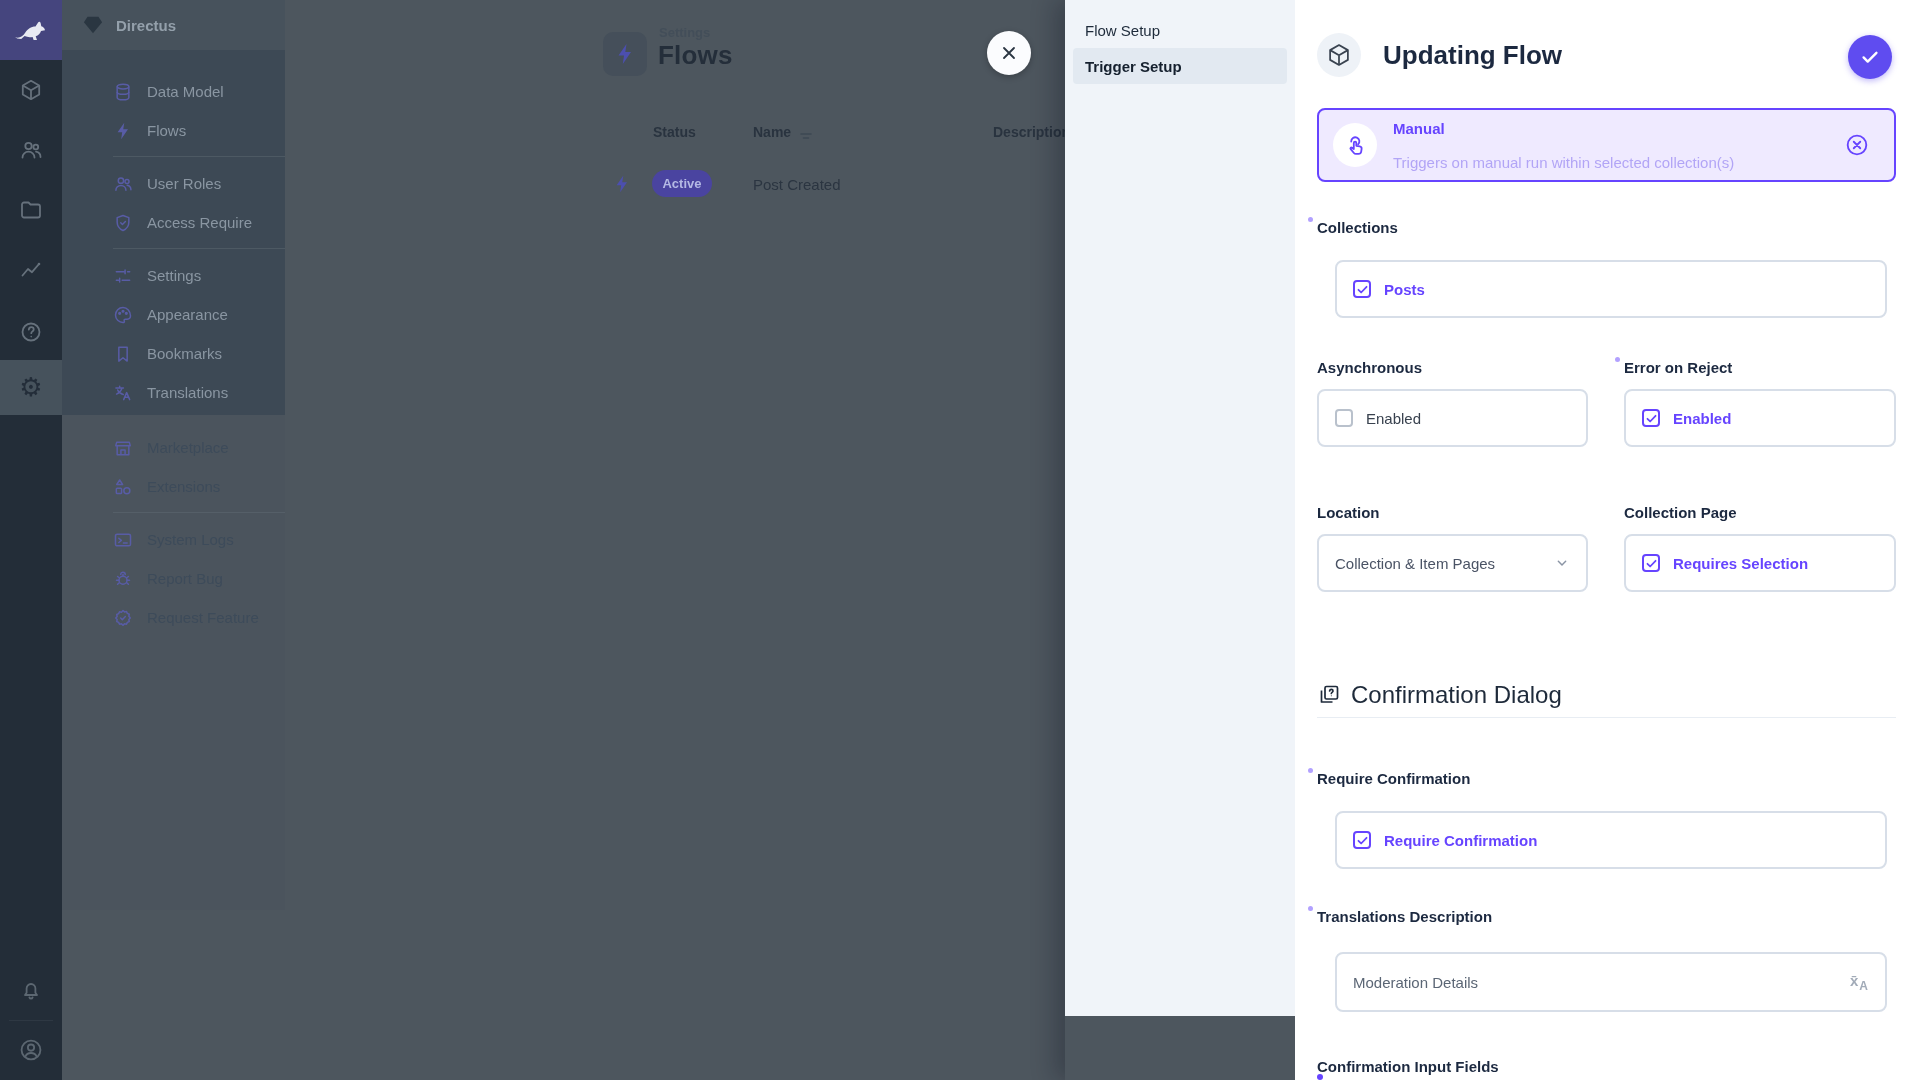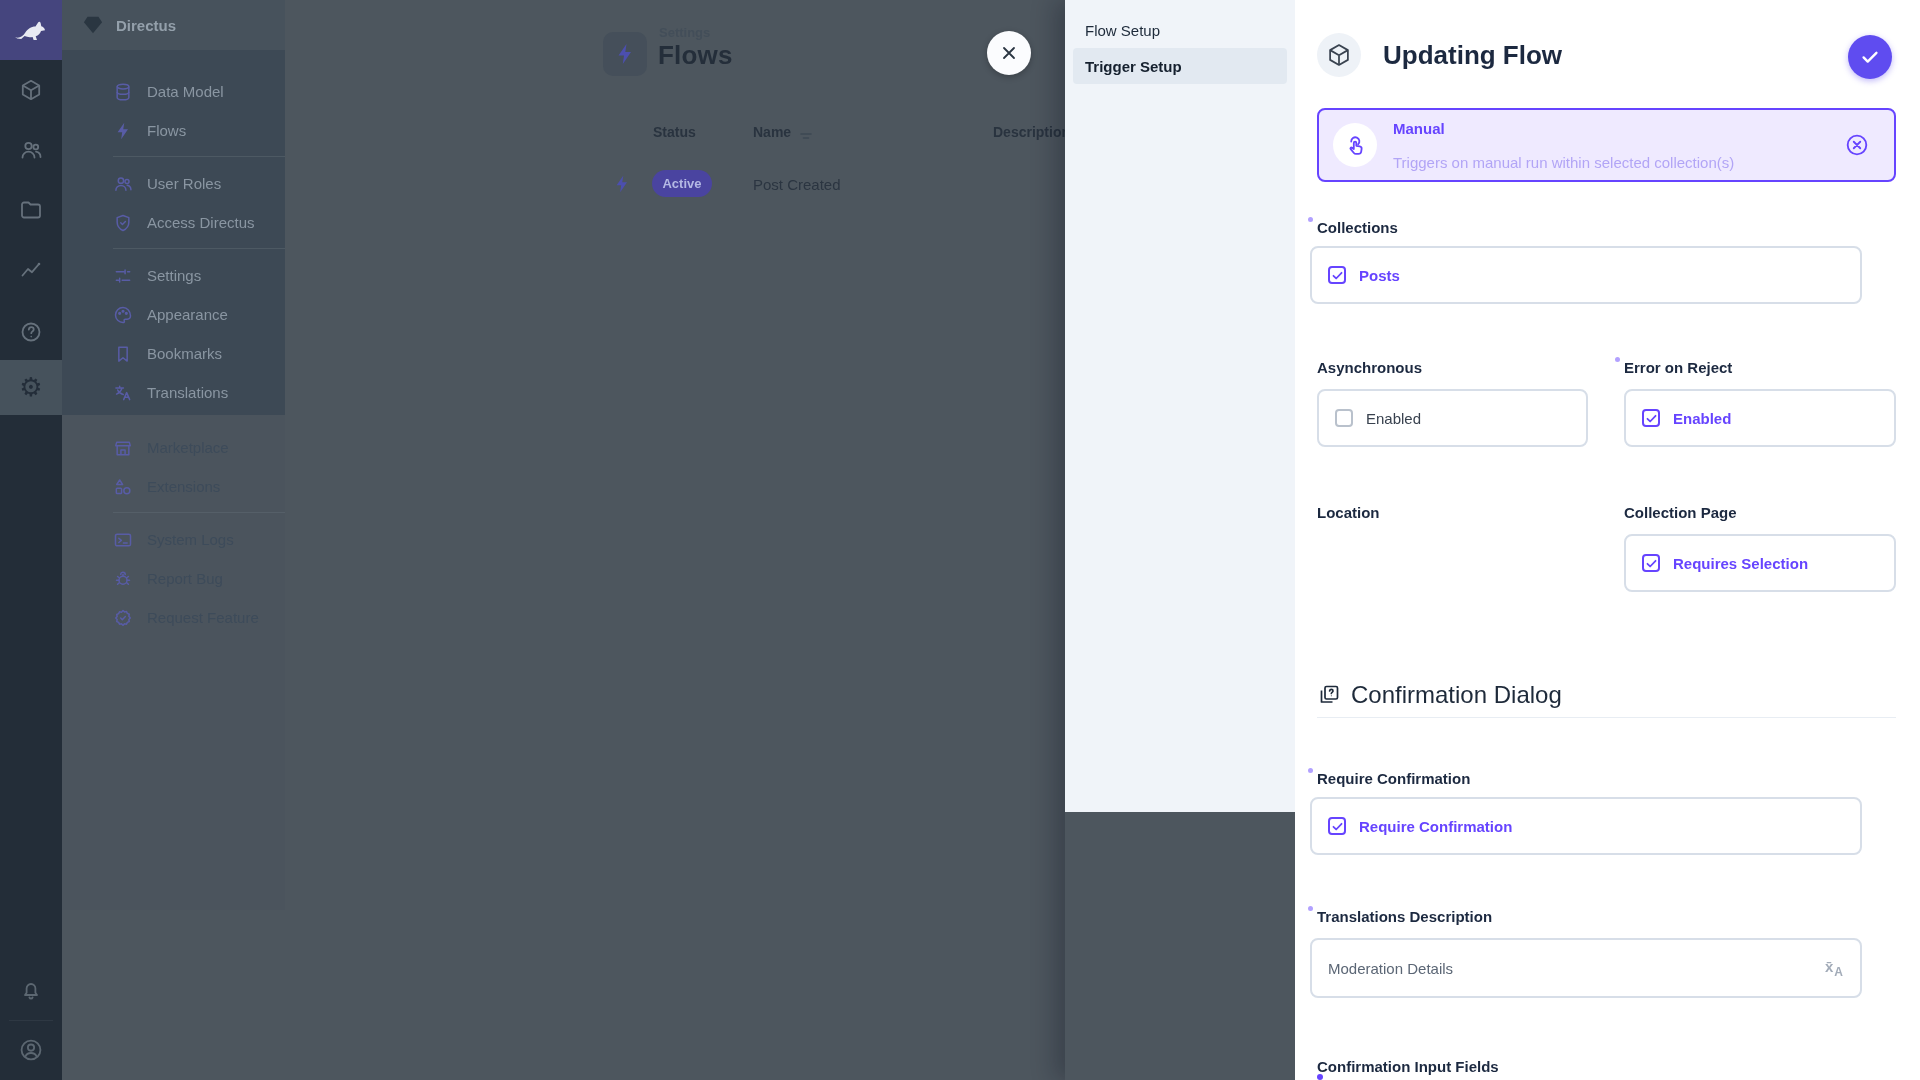--- a/index.html
+++ b/index.html
@@ -37,21 +37,21 @@
   .th{position:absolute;top:124px;font-size:14px;font-weight:700;color:#29333f;}
   .sort-glyph{position:absolute;left:514px;top:130px;color:#3c4853;}
   .row-bolt{position:absolute;left:327px;top:174px;color:#4c4fae;}
   .status-pill{position:absolute;left:367px;top:170px;width:60px;height:27px;border-radius:14px;background:#4a44a0;display:flex;align-items:center;justify-content:center;font-size:13px;font-weight:600;color:#b4b9e4;}
   .row-name{position:absolute;left:468px;top:176px;font-size:15px;color:#2b3541;}
 
   .close-btn{position:absolute;left:987px;top:31px;width:44px;height:44px;border-radius:50%;background:#fbfcfe;display:flex;align-items:center;justify-content:center;color:#2a3542;box-shadow:0 2px 6px rgba(0,0,0,.25);}
 
   
   .drawer{position:absolute;left:1065px;top:0;width:855px;height:1080px;box-shadow:-10px 0 22px rgba(10,16,28,.28);}
-  .drawer-nav{position:absolute;left:0;top:0;width:230px;height:812px;background:#f0f4f9;padding-top:12px;}
+  .drawer-nav{position:absolute;left:0;top:0;width:230px;height:1016px;background:#f0f4f9;padding-top:12px;}
   .dnav-item{margin:0 8px;height:36px;display:flex;align-items:center;padding-left:12px;border-radius:4px;font-size:15px;font-weight:500;color:#1d2a3a;}
   .dnav-item.active{background:#e2e9f1;font-weight:700;color:#15202e;}
   .drawer-main{position:absolute;left:230px;top:0;width:625px;height:1080px;background:#ffffff;}
   .dc{position:absolute;left:22px;width:579px;}
 
   .d-header{top:0;height:88px;display:flex;align-items:center;gap:22px;padding-top:22px;}
   .hdr-iconcircle{width:44px;height:44px;border-radius:50%;background:#eef2f7;display:flex;align-items:center;justify-content:center;color:#3a4350;}
   .d-title{font-size:26px;font-weight:700;color:#1c2940;}
   .save-btn{position:absolute;right:28px;top:35px;width:44px;height:44px;border-radius:50%;background:#5f4cf0;display:flex;align-items:center;justify-content:center;color:#fff;box-shadow:0 2px 6px rgba(95,76,240,.4);}
 
@@ -60,21 +60,21 @@
   .tc-texts{flex:1;}
   .tc-title{font-size:15px;font-weight:700;color:#6644ff;margin-bottom:17px;}
   .tc-sub{font-size:15px;color:#b2a5f6;}
   .tc-cancel{color:#6644ff;}
 
   .flabel{position:absolute;font-size:15px;font-weight:700;color:#1c2940;}
   .flabel .req-dot{position:absolute;left:-9px;top:-2px;width:5px;height:5px;border-radius:50%;background:rgba(102,68,255,.5);}
   .col-l{left:22px;}
   .col-r{left:329px;}
   .field{position:absolute;height:58px;border:2px solid #d7dee8;border-radius:8px;background:#fff;display:flex;align-items:center;gap:13px;padding:0 16px;}
-  .w-full{left:15px;width:552px;}
+  .w-full{left:40px;width:552px;margin-top:14px;}
   .w-half-l{left:22px;width:271px;}
   .w-half-r{left:329px;width:272px;}
   .cbox{width:18px;height:18px;border-radius:4px;border:2px solid #b9c1cc;background:#fff;flex:0 0 18px;display:flex;align-items:center;justify-content:center;}
   .cbox.checked{border-color:#6644ff;color:#6644ff;}
   .cb-label{font-size:15px;font-weight:600;color:#6644ff;}
   .cb-label.off{color:#39424f;font-weight:500;}
   .sel-value{font-size:15px;color:#4a5365;flex:1;}
   .chev{color:#8b95a5;}
   .input-value{font-size:15px;color:#5b6675;flex:1;}
   .xlate{color:#a2abb8;font-size:15px;font-weight:600;letter-spacing:1px;}
@@ -182,21 +182,21 @@
               <circle cx="16.8" cy="9" r="2.4"></circle>
               <path d="M17 13.6c2.6.4 4.5 2.6 4.5 5.4"></path>
             </svg>
           <span class="lbl-up">User Roles</span>
         </div>
         <div class="nav-item">
           <svg class="nav-icon" viewBox="0 0 24 24" fill="none" stroke="currentColor" stroke-width="1.8" stroke-linejoin="round">
               <path d="M12 3l7 2.5V11c0 4.5-3 8-7 10-4-2-7-5.5-7-10V5.5L12 3z"></path>
               <path d="M9.3 11.8l2 2 3.6-3.6" stroke-linecap="round"></path>
             </svg>
-          <span class="lbl-up">Access Directus</span>
+          <span class="lbl-up">Access Require</span>
         </div>
         <div class="nav-divider"></div>
         <div class="nav-item">
           <svg class="nav-icon" viewBox="0 0 24 24" fill="none" stroke="currentColor" stroke-width="1.8" stroke-linecap="round">
               <path d="M4 7h9M17.5 7H20M4 17h2.5M11 17h9M14.5 4.8v4.4M8 14.8v4.4"></path>
             </svg>
           <span class="lbl-up">Settings</span>
         </div>
         <div class="nav-item">
           <svg class="nav-icon" viewBox="0 0 24 24" fill="none" stroke="currentColor" stroke-width="1.8">
@@ -361,20 +361,28 @@
         <div class="cbox checked">
           <svg width="13" height="13" viewBox="0 0 24 24" fill="none" stroke="currentColor" stroke-width="3.2" stroke-linecap="round" stroke-linejoin="round">
               <path d="M4.5 12.5l5 5L19.5 7"></path>
             </svg>
         </div>
         <span class="cb-label">Enabled</span>
       </div>
 
       <div class="flabel col-l" style="top:504px"><span>Location</span></div>
       <div class="flabel col-r" style="top:504px"><span>Collection Page</span></div>
+      <div class="field w-half-l" style="top:534px">
+        <span class="sel-value">Collection &amp; Item Pages</span>
+        <span class="chev">
+          <svg width="16" height="16" viewBox="0 0 24 24" fill="none" stroke="currentColor" stroke-width="2.2" stroke-linecap="round" stroke-linejoin="round">
+              <path d="M6.5 9.5l5.5 5.5 5.5-5.5"></path>
+            </svg>
+        </span>
+      </div>
       <div class="field w-half-r" style="top:534px">
         <div class="cbox checked">
           <svg width="13" height="13" viewBox="0 0 24 24" fill="none" stroke="currentColor" stroke-width="3.2" stroke-linecap="round" stroke-linejoin="round">
               <path d="M4.5 12.5l5 5L19.5 7"></path>
             </svg>
         </div>
         <span class="cb-label">Requires Selection</span>
       </div>
 
       <div class="dc section-hdr">

